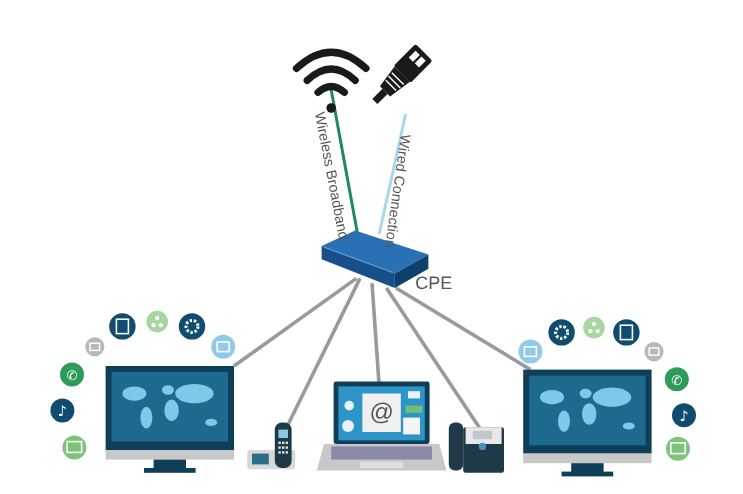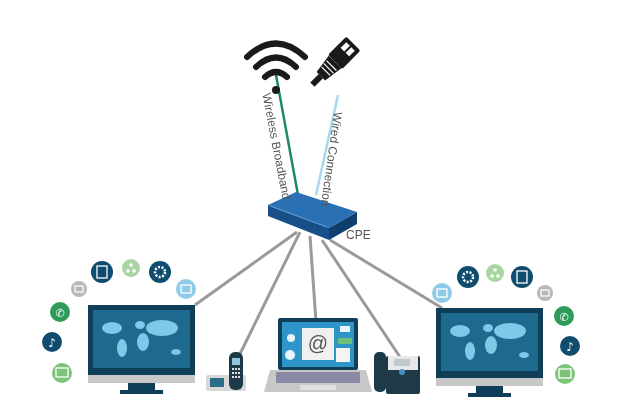--- a/index.html
+++ b/index.html
@@ -160,13 +160,13 @@
     <text x="564" y="321" font-size="11" fill="#fff" text-anchor="middle" font-family="DejaVu Sans, sans-serif">✆</text>
     <circle cx="570" cy="346" r="10" fill="#0f4c6e"></circle>
     <text x="570" y="351" font-size="12" fill="#fff" text-anchor="middle" font-family="DejaVu Sans, sans-serif">♪</text>
     <circle cx="565" cy="374" r="10" fill="#7cc47a"></circle>
     <rect x="559" y="369" width="12" height="9" fill="none" stroke="#fff" stroke-width="1.3"></rect>
   </g>
 </svg>
 
 <div class="lbl rot" style="left:273px;top:92px;transform:rotate(79deg);font-size:12px;">Wireless Broadband</div>
 <div class="lbl rot" style="left:345px;top:113px;transform:rotate(98deg);font-size:12px;">Wired Connection</div>
-<div class="lbl" style="left:346px;top:228px;font-size:12px;">CPE</div>
+<div class="lbl" style="left:346px;top:228px;font-size:15px;">CPE</div>
 
 </body></html>

